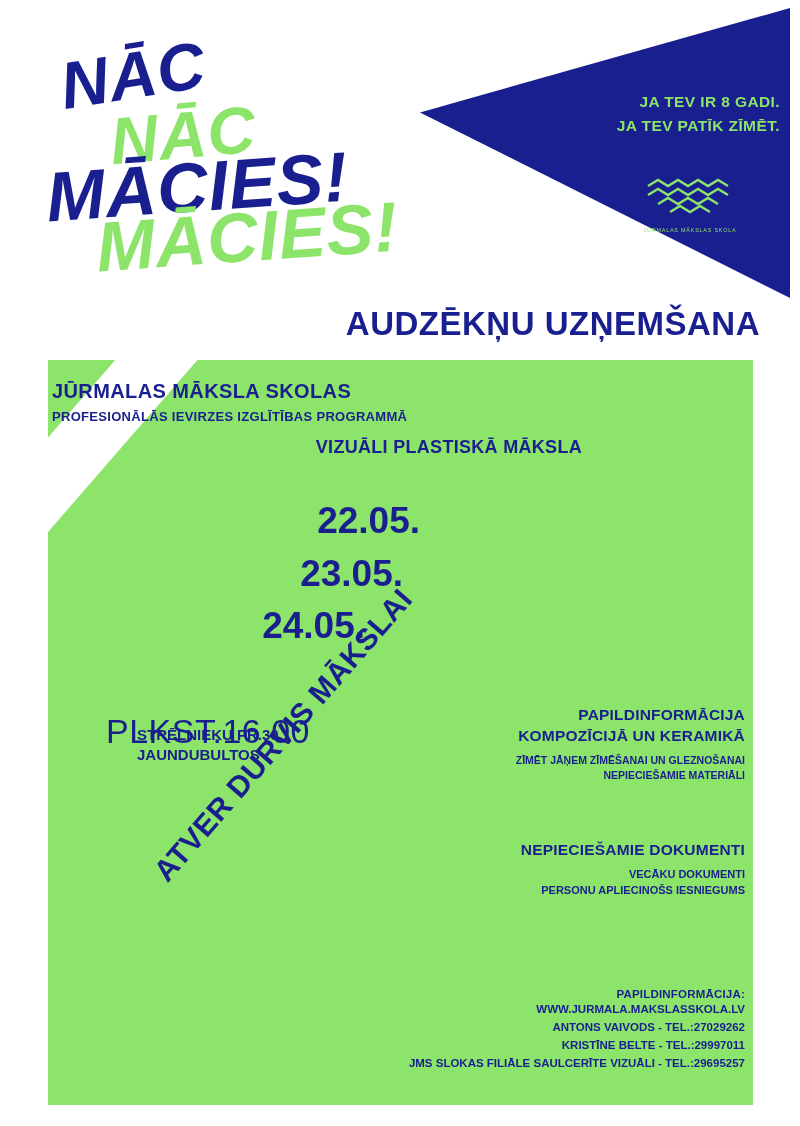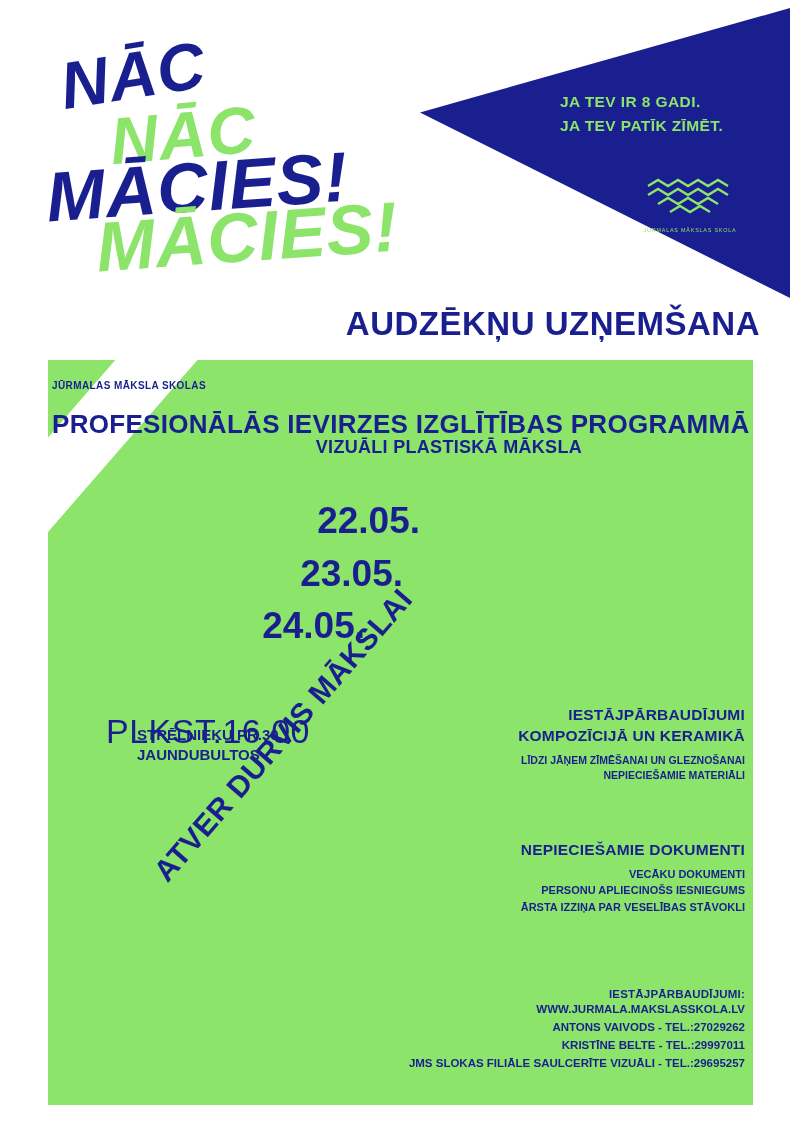--- a/index.html
+++ b/index.html
@@ -55,20 +55,21 @@
   .tri-text {
     position: absolute;
     left: 560px;
     top: 90px;
     width: 220px;
     color: #8ce46a;
     font-size: 15.5px;
     font-weight: bold;
     line-height: 1.55;
     letter-spacing: .4px;
+    text-align: right;
   }
   .logo-box {
     position: absolute;
     left: 640px;
     top: 178px;
     width: 100px;
     text-align: center;
   }
   .logo-mark {
     width: 92px;
@@ -124,29 +125,29 @@
     transform: rotate(-49deg);
     transform-origin: left top;
   }
 
   .txt-blue { color: #1a1f8f; }
 
   .lbl-school {
     position: absolute;
     left: 52px;
     top: 380px;
-    font-size: 10px;
+    font-size: 20px;
     font-weight: bold;
     letter-spacing: .4px;
   }
   .lbl-program {
     position: absolute;
     left: 52px;
     top: 409px;
-    font-size: 26px;
+    font-size: 13px;
     font-weight: bold;
     letter-spacing: .3px;
   }
   .lbl-program2 {
     position: absolute;
     left: 52px;
     top: 437px;
     width: 530px;
     text-align: right;
     font-size: 18px;
@@ -293,40 +294,39 @@
   <div class="time txt-blue">PLKST.16.00</div>
   <div class="address txt-blue">
     <div>STRĒLNIEKU PR.30,</div>
     <div>JAUNDUBULTOS</div>
   </div>
 
   <div class="diag-text txt-blue">ATVER DURVIS MĀKSLAI</div>
 
   <div class="right-col txt-blue">
     <div class="rc-head">
-      <div>IESTĀJPĀRBAUDĪJUMI</div>
+      <div>PAPILDINFORMĀCIJA</div>
       <div>KOMPOZĪCIJĀ UN KERAMIKĀ</div>
     </div>
     <div class="rc-sub">
-      <div>LĪDZI JĀŅEM ZĪMĒŠANAI  UN GLEZNOŠANAI</div>
+      <div>ZĪMĒT JĀŅEM ZĪMĒŠANAI  UN GLEZNOŠANAI</div>
       <div>NEPIECIEŠAMIE MATERIĀLI</div>
     </div>
   </div>
 
   <div class="rc-block2 txt-blue">
     <div class="rc-head">NEPIECIEŠAMIE DOKUMENTI</div>
     <div class="rc-list">
       <div>VECĀKU DOKUMENTI</div>
       <div>PERSONU APLIECINOŠS IESNIEGUMS</div>
-      <div>ĀRSTA IZZIŅA PAR VESELĪBAS STĀVOKLI</div>
     </div>
   </div>
 
   <div class="rc-block3 txt-blue">
-    <div class="rc-more-head">IESTĀJPĀRBAUDĪJUMI:</div>
+    <div class="rc-more-head">PAPILDINFORMĀCIJA:</div>
     <div class="rc-more-list">
       <div>WWW.JURMALA.MAKSLASSKOLA.LV</div>
       <div>ANTONS VAIVODS - TEL.:27029262</div>
       <div>KRISTĪNE BELTE - TEL.:29997011</div>
       <div>JMS SLOKAS FILIĀLE SAULCERĪTE VIZUĀLI - TEL.:29695257</div>
     </div>
   </div>
 
 </div>
 

